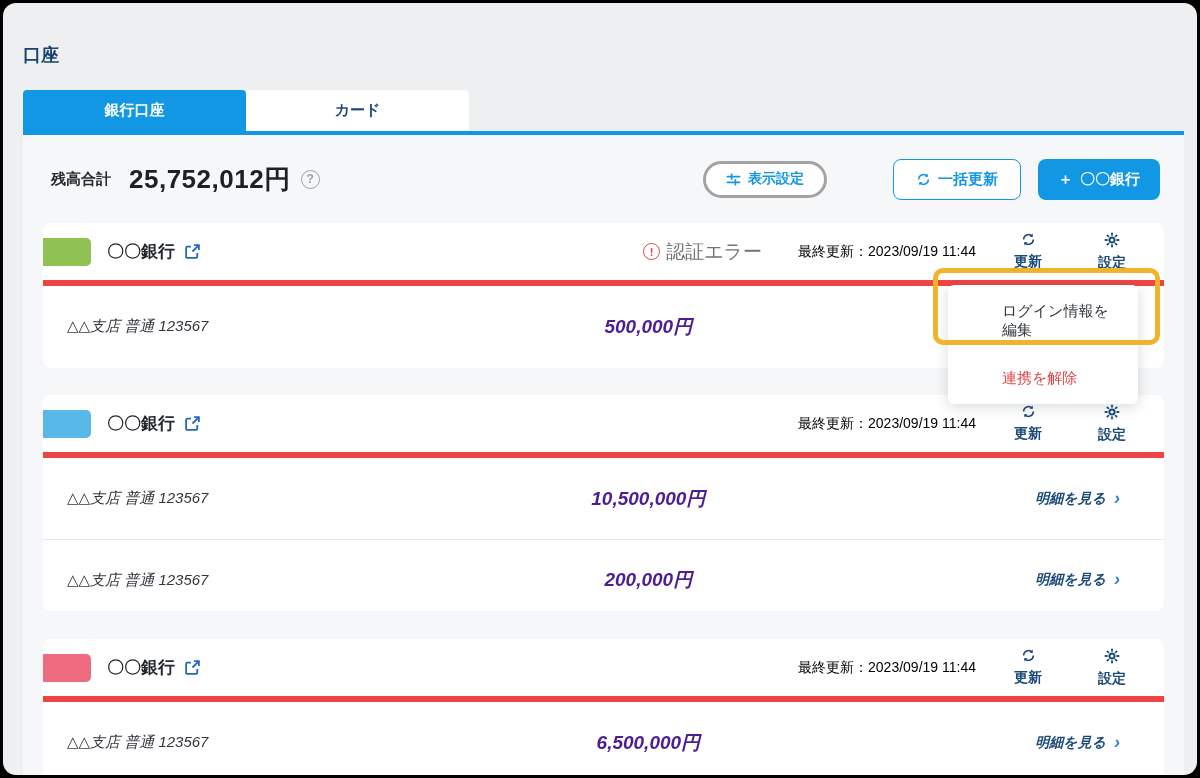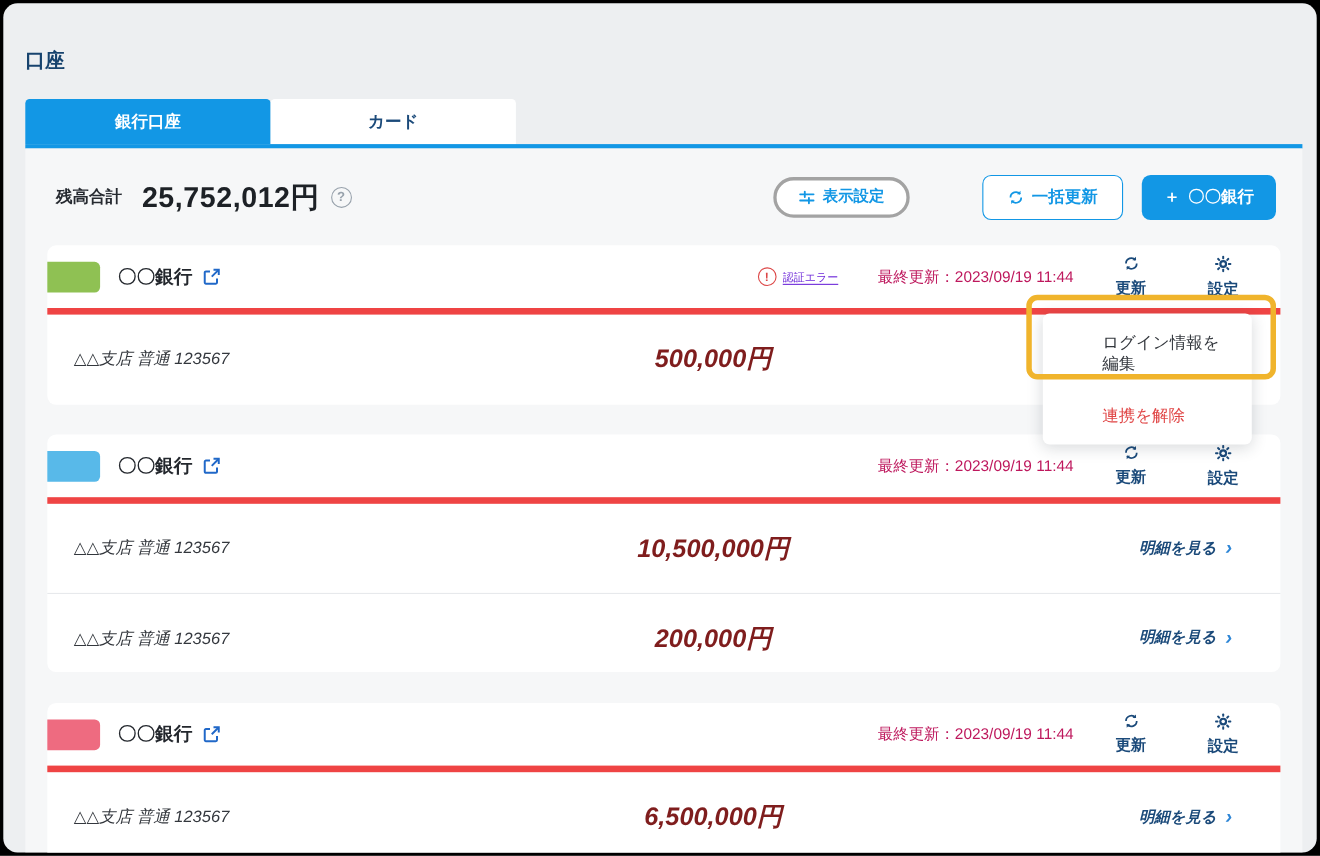--- a/index.html
+++ b/index.html
@@ -39,29 +39,29 @@
   .card-header { height:63px; display:flex; align-items:center; border-bottom:6px solid #ef4444; padding-right:38px; }
   .swatch { width:48px; height:28px; border-radius:0 5px 5px 0; margin-right:16px; }
   .sw-green { background:#8fc153; } .sw-blue { background:#58b9e9; } .sw-pink { background:#ee6b80; }
   .bank-name { font-size:17px; font-weight:bold; color:#23272d; }
   .ext-link { margin-left:9px; color:#2068c8; display:flex; cursor:pointer; }
 
   .header-right { margin-left:auto; display:flex; align-items:center; }
   .error-badge { display:flex; align-items:center; gap:6px; cursor:pointer; }
   .error-icon { width:17px; height:17px; border:1.6px solid #dc4646; border-radius:50%; color:#dc4646;
                 font-size:11px; font-weight:bold; display:flex; align-items:center; justify-content:center; }
-  .error-link { font-size:10px; color:#6d28d9; text-decoration:underline; text-underline-offset:3px; }
-  .last-updated { font-size:14px; color:#be185d; margin-left:36px; }
+  .error-link { font-size:19px; color:#737373; text-underline-offset:3px; }
+  .last-updated { font-size:14px; color:#000000; margin-left:36px; }
   .icon-btn { display:flex; align-items:center; gap:6px; font-size:14px; font-weight:bold; color:#1b4a7a; cursor:pointer;flex-direction:column; }
   .upd-btn { margin-left:38px; } .set-btn { margin-left:56px; }
 
   .acct-row { position:relative; height:81px; display:flex; align-items:center; padding:0 44px 0 24px;font-style:italic; }
   .acct-row + .acct-row { border-top:1px solid #e7e9ec; }
   .acct-label { font-size:15px; color:#33373d; }
-  .acct-balance { position:absolute; left:54%; transform:translateX(-50%); font-size:23px; font-weight:bold; color:#7f1d1d; }
+  .acct-balance { position:absolute; left:54%; transform:translateX(-50%); font-size:19px; font-weight:bold; color:#4c1d95; }
   .detail-link { margin-left:auto; display:flex; align-items:center; gap:8px; font-size:14px; font-weight:bold; color:#1b4a7a; cursor:pointer; }
   .detail-chevron { color:#2e86d6; font-size:18px; font-weight:bold; line-height:1; margin-top:-2px; }
 
   .context-menu { position:absolute; left:945px; top:282px; width:190px; background:#fff; border-radius:6px;
                   box-shadow:0 3px 14px rgba(40,50,60,.18); z-index:5; }
   .menu-item { padding:17px 18px 15px; font-size:15px; color:#33373d; cursor:pointer;margin-left:36px; }
   .menu-item.danger { padding:14px 18px 16px; color:#e04545; }
   .highlight-box { position:absolute; left:930px; top:265px; width:227px; height:77px;
                    border:5px solid #f0b42c; border-radius:10px; z-index:6; pointer-events:none; }
 </style>

